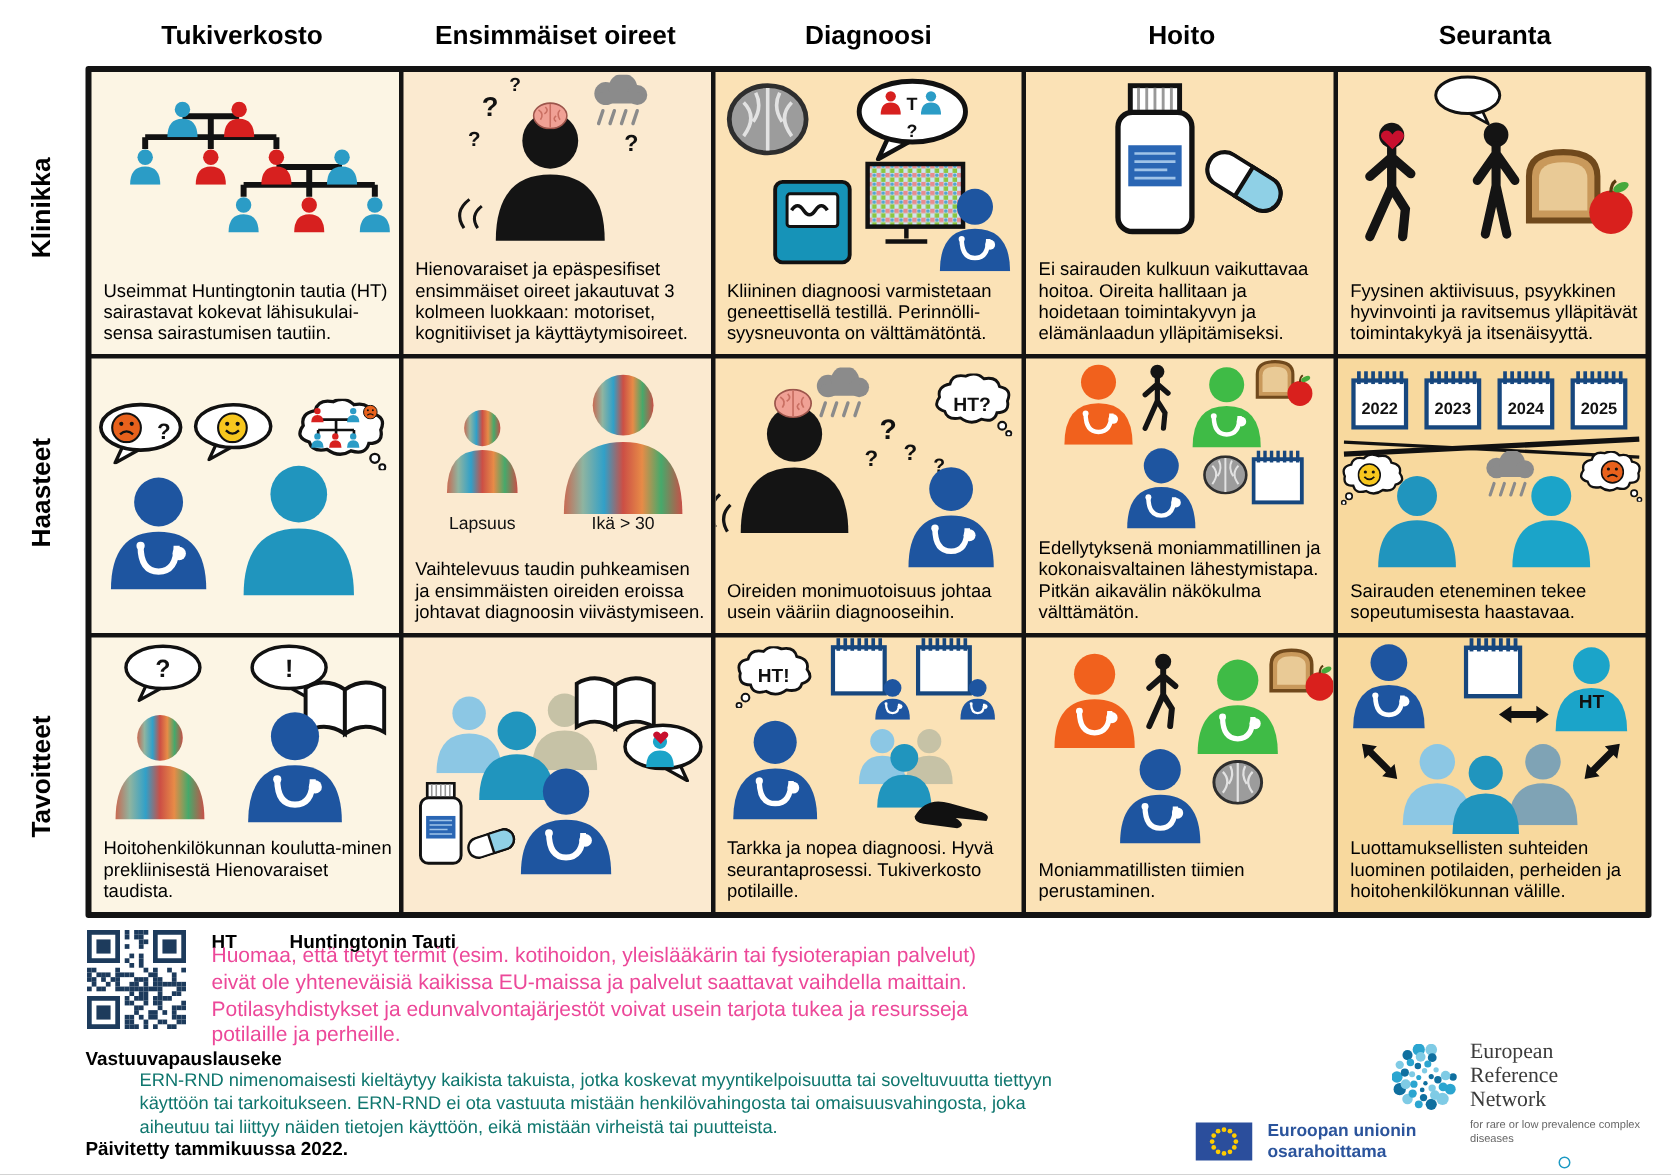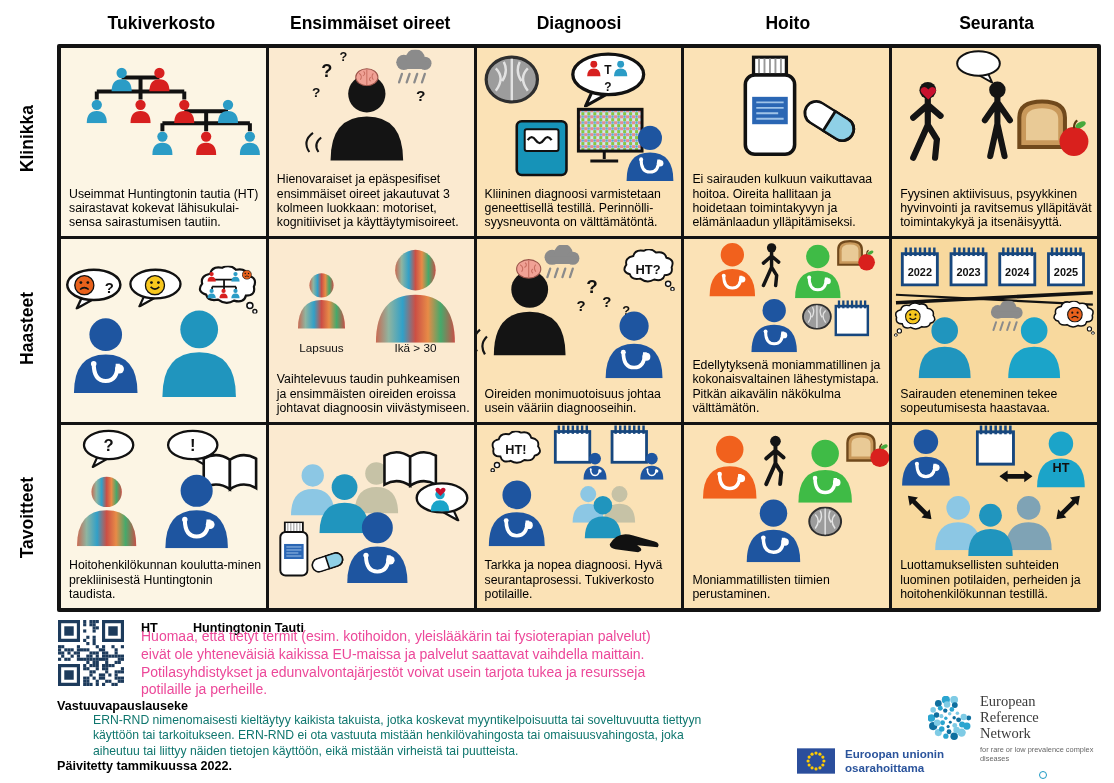--- a/index.html
+++ b/index.html
@@ -394,21 +394,21 @@
           <text x="47" y="27" font-size="17" text-anchor="middle">?</text>
           <g transform="translate(266,0) scale(-1,1)">
               <use href="#i-bubble" x="106" y="4" width="54" height="40"></use>
             </g>
           <text x="133" y="27" font-size="17" text-anchor="middle">!</text>
           <use href="#i-person-g" x="12" y="52" width="66" height="72"></use>
           <use href="#i-book" x="142" y="28" width="58" height="44"></use>
           <use href="#i-doctor" x="102" y="50" width="70" height="76" style="color:#1E55A0"></use>
         </svg>
       </div>
-      <div class="cap">Hoitohenkilökunnan koulutta-minen prekliinisestä Huntingtonin taudista.</div>
+      <div class="cap">Hoitohenkilökunnan koulutta-minen prekliinisestä Hienovaraiset taudista.</div>
     </div>
 
     <div class="cell c-plight">
       <div class="art">
         <svg viewBox="0 0 206 134">
           <use href="#i-person" x="20" y="14" width="48" height="52" style="color:#8CC7E4"></use>
           <use href="#i-person" x="84" y="12" width="48" height="52" style="color:#C6C2A6"></use>
           <use href="#i-person" x="48" y="24" width="56" height="60" style="color:#2095BE"></use>
           <use href="#i-book" x="114" y="0" width="56" height="42"></use>
           <g transform="translate(348,0) scale(-1,1)">
@@ -471,21 +471,21 @@
               <use href="#i-arrow2" x="10" y="78" width="34" height="13"></use>
             </g>
           <g transform="rotate(-45 178 84)">
               <use href="#i-arrow2" x="161" y="78" width="34" height="13"></use>
             </g>
           <use href="#i-person" x="40" y="72" width="52" height="56" style="color:#8CC7E4"></use>
           <use href="#i-person" x="112" y="72" width="52" height="56" style="color:#7FA3B5"></use>
           <use href="#i-person" x="70" y="80" width="58" height="54" style="color:#2095BE"></use>
         </svg>
       </div>
-      <div class="cap">Luottamuksellisten suhteiden luominen potilaiden, perheiden ja hoitohenkilökunnan testillä.</div>
+      <div class="cap">Luottamuksellisten suhteiden luominen potilaiden, perheiden ja hoitohenkilökunnan välille.</div>
     </div>
 
   </div>
 
   <svg id="qr" class="qr" viewBox="0 0 63 63">
       <g fill="#1d3b5c">
         <rect x="24" y="0" width="3" height="3"></rect>
         <rect x="30" y="0" width="3" height="3"></rect>
         <rect x="33" y="0" width="3" height="3"></rect>
         <rect x="36" y="0" width="3" height="3"></rect>

